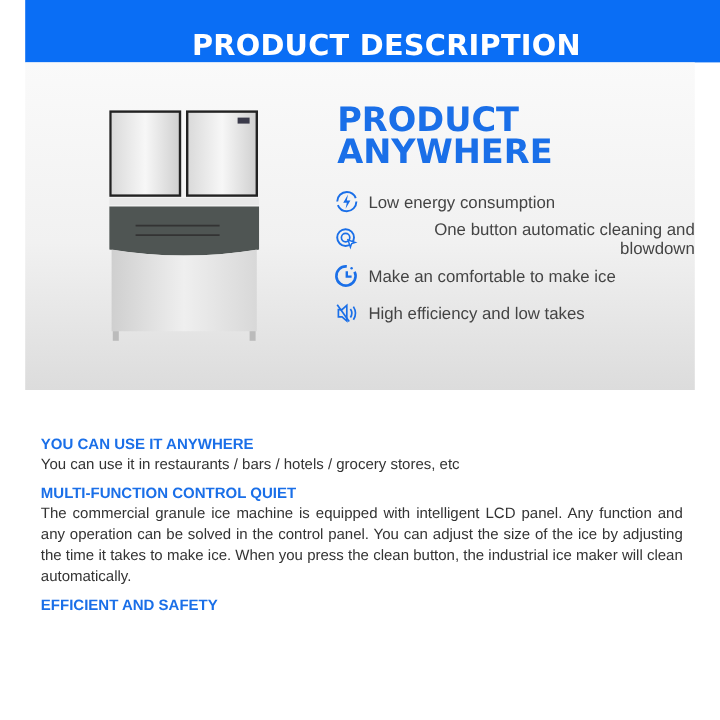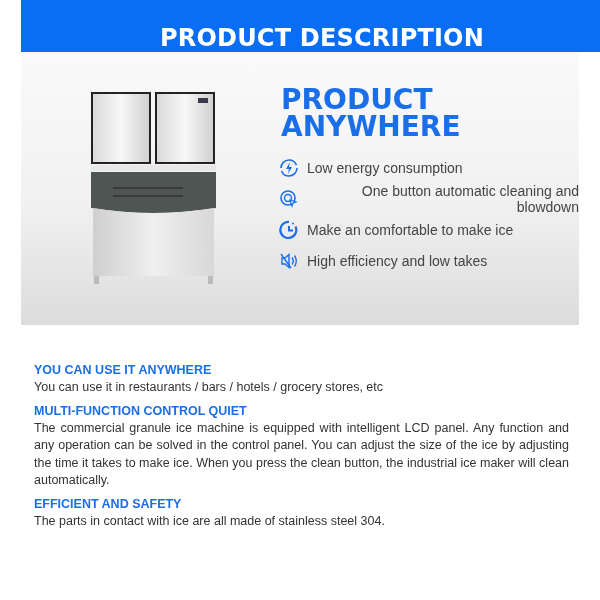--- a/index.html
+++ b/index.html
@@ -115,15 +115,14 @@
     <p class="sec-p">You can use it in restaurants / bars / hotels / grocery stores, etc</p>
   </div>
   <div>
     <h3 class="sec-h">MULTI-FUNCTION CONTROL QUIET</h3>
     <p class="sec-p">The commercial granule ice machine is equipped with intelligent LCD panel. Any function and any operation can be solved in the control panel. You can adjust the size of the ice by adjusting the time it takes to make ice. When you press the clean button, the industrial ice maker will clean automatically.</p>
   </div>
   <div>
     <h3 class="sec-h">EFFICIENT AND SAFETY</h3>
   </div>
   <div>
-    <p class="sec-p">The parts in contact with ice are all made of stainless steel 304.</p>
   </div>
 </div>
 
 </body></html>

